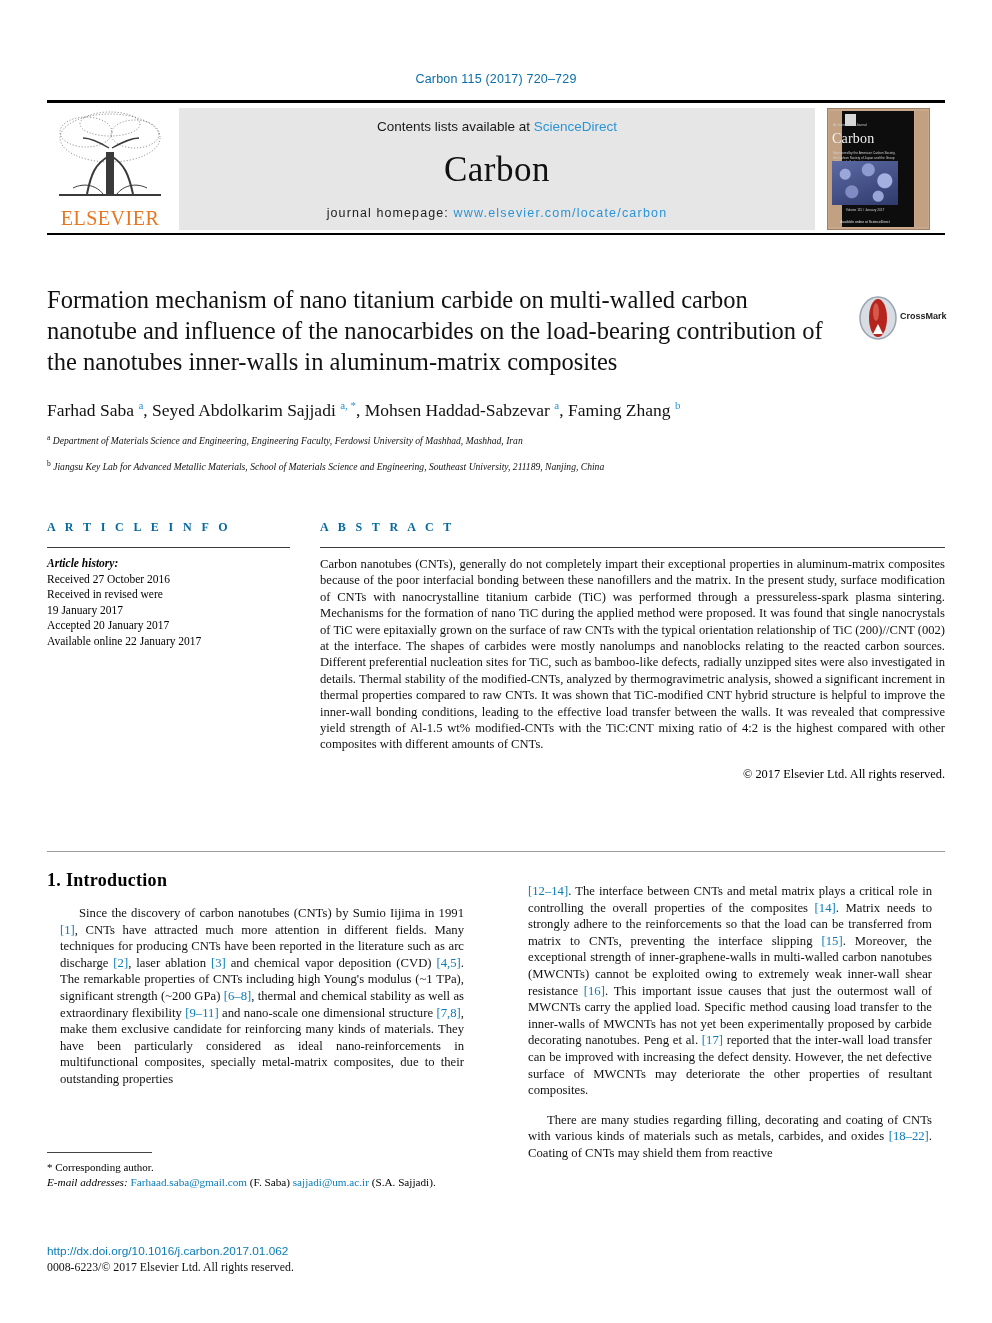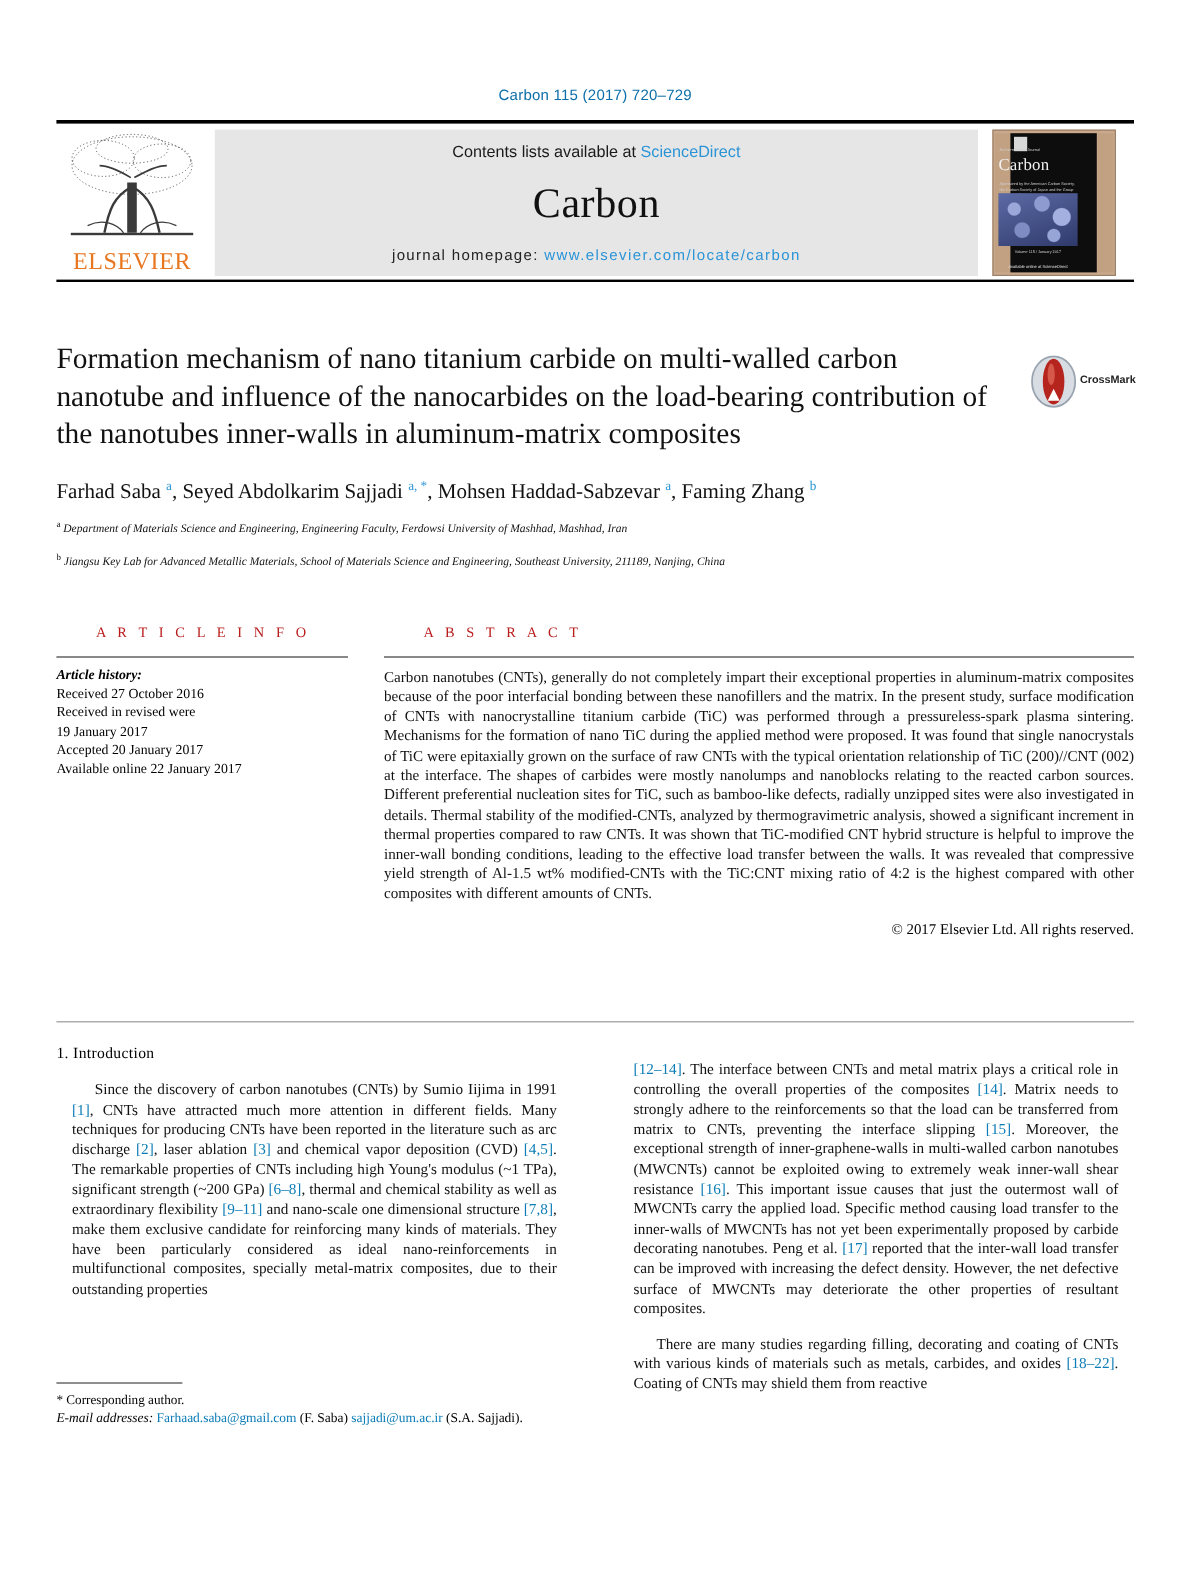--- a/index.html
+++ b/index.html
@@ -237,24 +237,23 @@
     top: 520px;
     left: 47px;
     width: 898px;
   }
   .meta-cols { display: flex; }
   .col-info { width: 243px; }
   .col-abs { width: 625px; margin-left: 30px; }
   .sec-head {
     font-family: "Liberation Serif", serif;
     font-size: 12px;
-    font-weight: normal;
+    font-weight: bold;
     letter-spacing: 3.4px;
-    color: #b91c1c;
-    margin-left: 33px;
+    color: #0369a1;
   }
   .hr-thin {
     border: 0;
     border-top: 1px solid #3a3a3a;
     margin: 12px 0 8px 0;
   }
   .hist-title {
     font-style: italic;
     font-size: 11.5px;
     font-weight: bold;
@@ -289,22 +288,22 @@
     position: absolute;
     top: 870px;
     left: 47px;
     width: 898px;
     display: flex;
   }
   .bcol { width: 430px; }
   .bcol.right { margin-left: 38px; }
   .h2 {
     font-family: "Liberation Serif", serif;
-    font-size: 13px;
-    font-weight: normal;
+    font-size: 18px;
+    font-weight: bold;
     margin: 0 0 14px 0;
     letter-spacing: .3px;
   }
   .para {
     font-size: 12.7px;
     line-height: 16.6px;
     text-align: justify;
     text-indent: 19px;
     margin: 13px;
     color: #111;
@@ -475,14 +474,18 @@
     <div class="foot-line foot-star">* Corresponding author.</div>
     <div class="foot-line">
       <span class="foot-ital">E-mail addresses:</span>
       <span class="link">Farhaad.saba@gmail.com</span>
       <span>(F. Saba)</span>
       <span class="link">sajjadi@um.ac.ir</span>
       <span>(S.A. Sajjadi).</span>
     </div>
   </div>
 
+  <div class="doi-block">
+    <div class="doi-line">http://dx.doi.org/10.1016/j.carbon.2017.01.062</div>
+    <div class="issn-line">0008-6223/© 2017 Elsevier Ltd. All rights reserved.</div>
+  </div>
 
 </div>
 
 </body></html>

